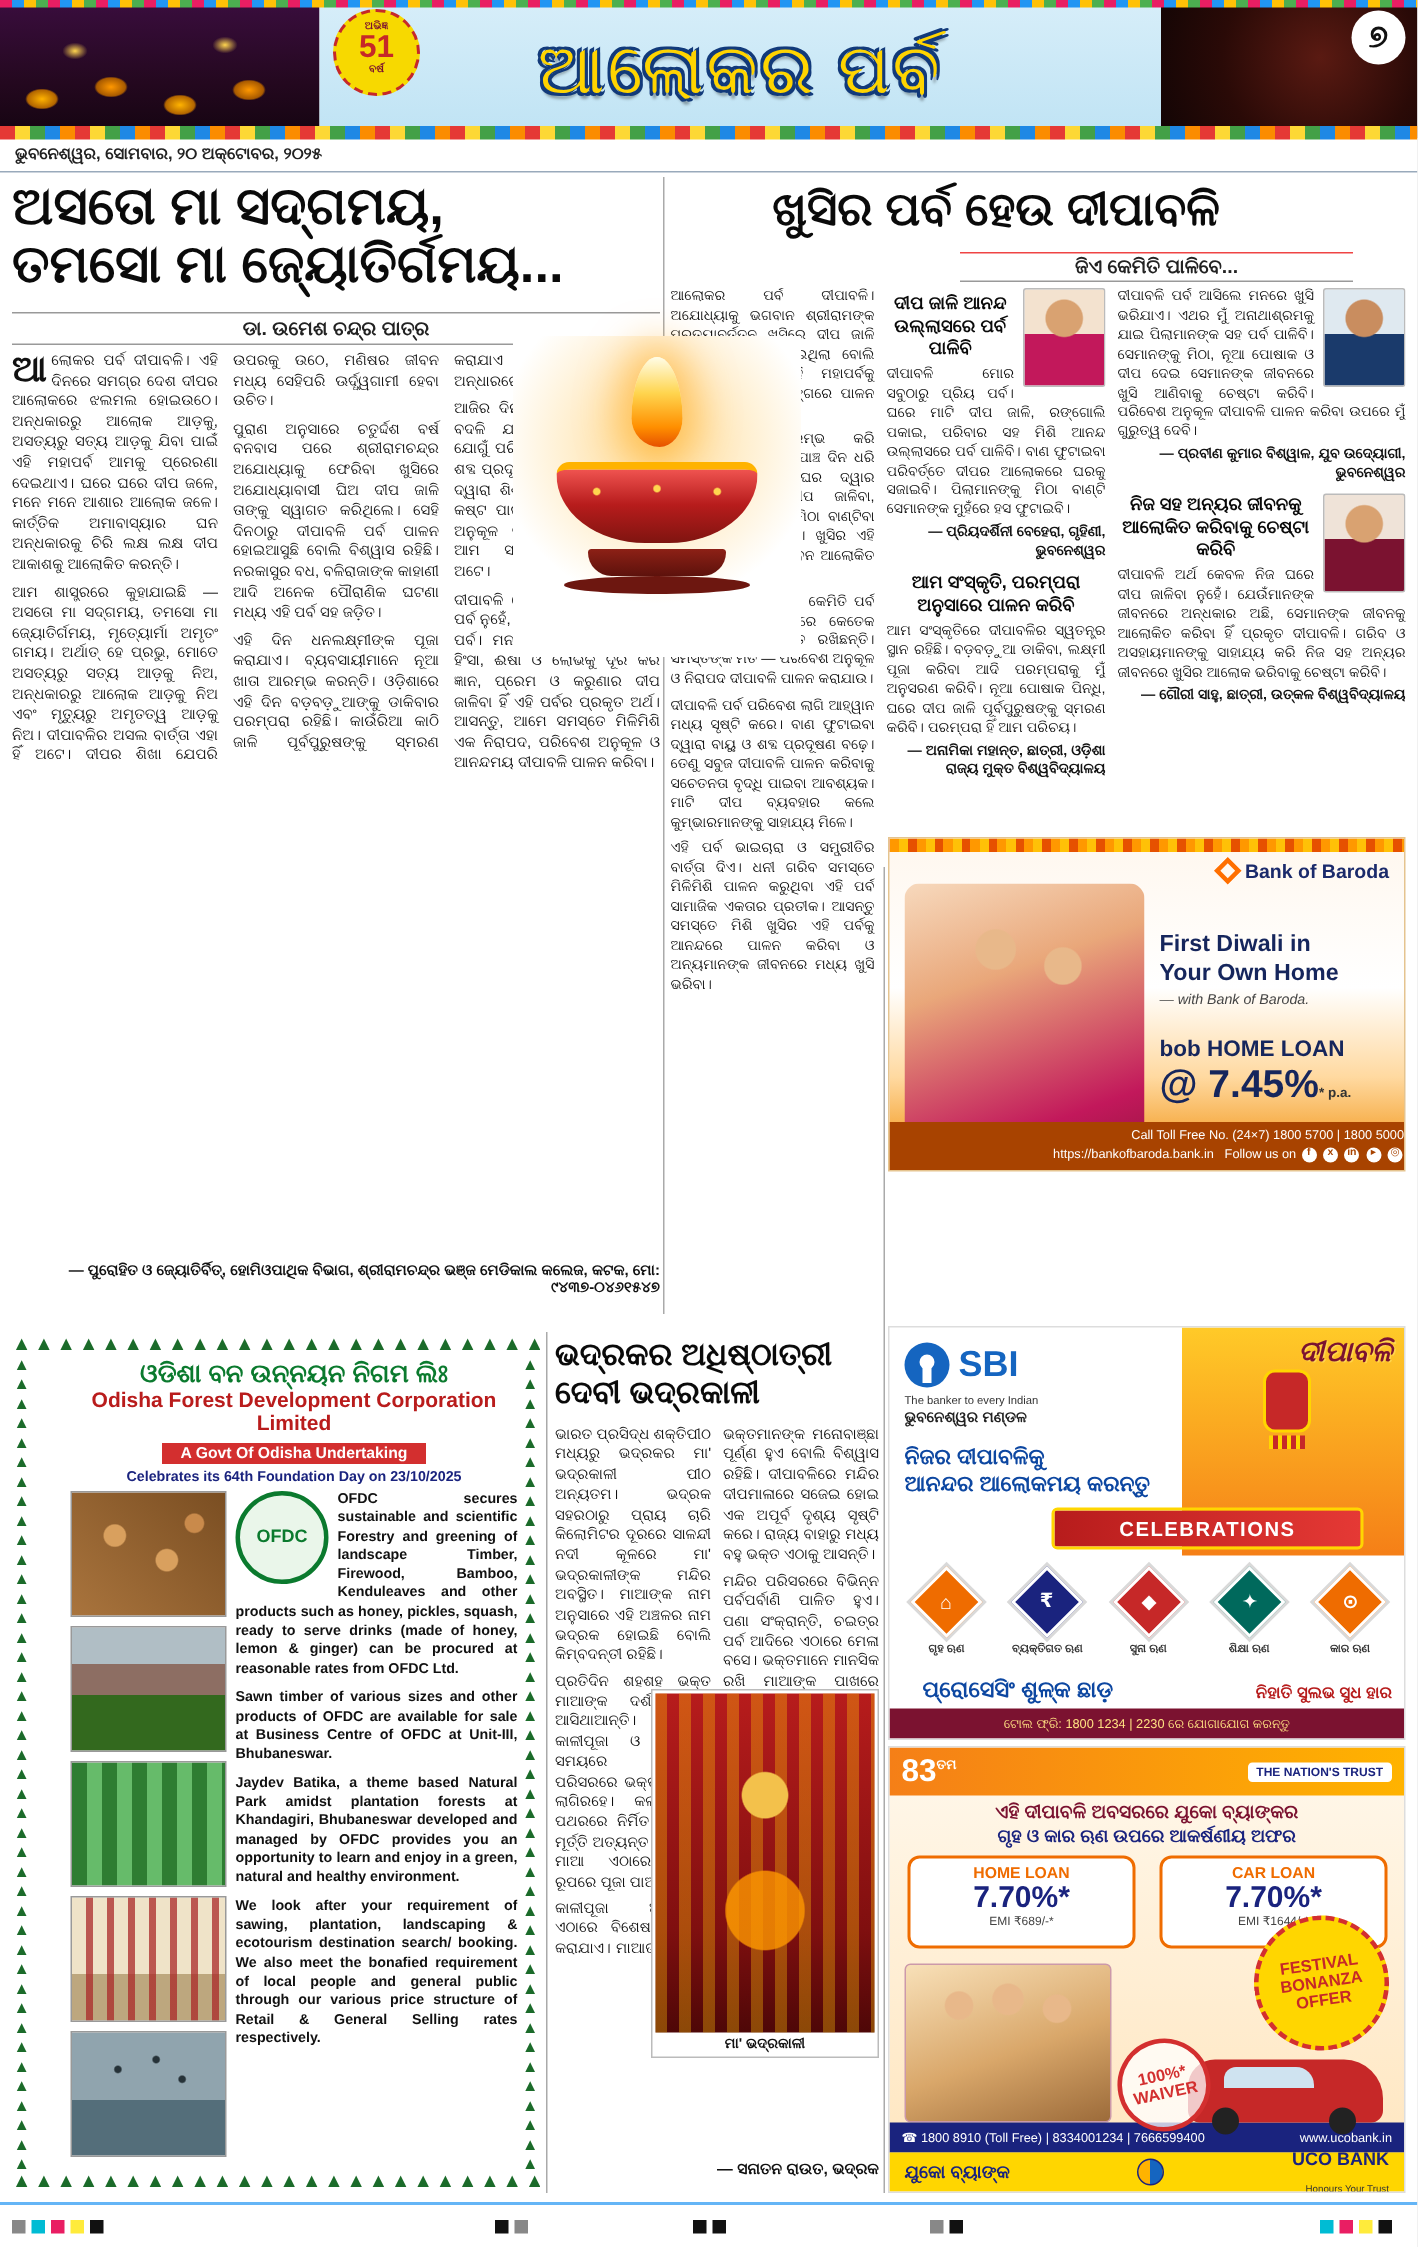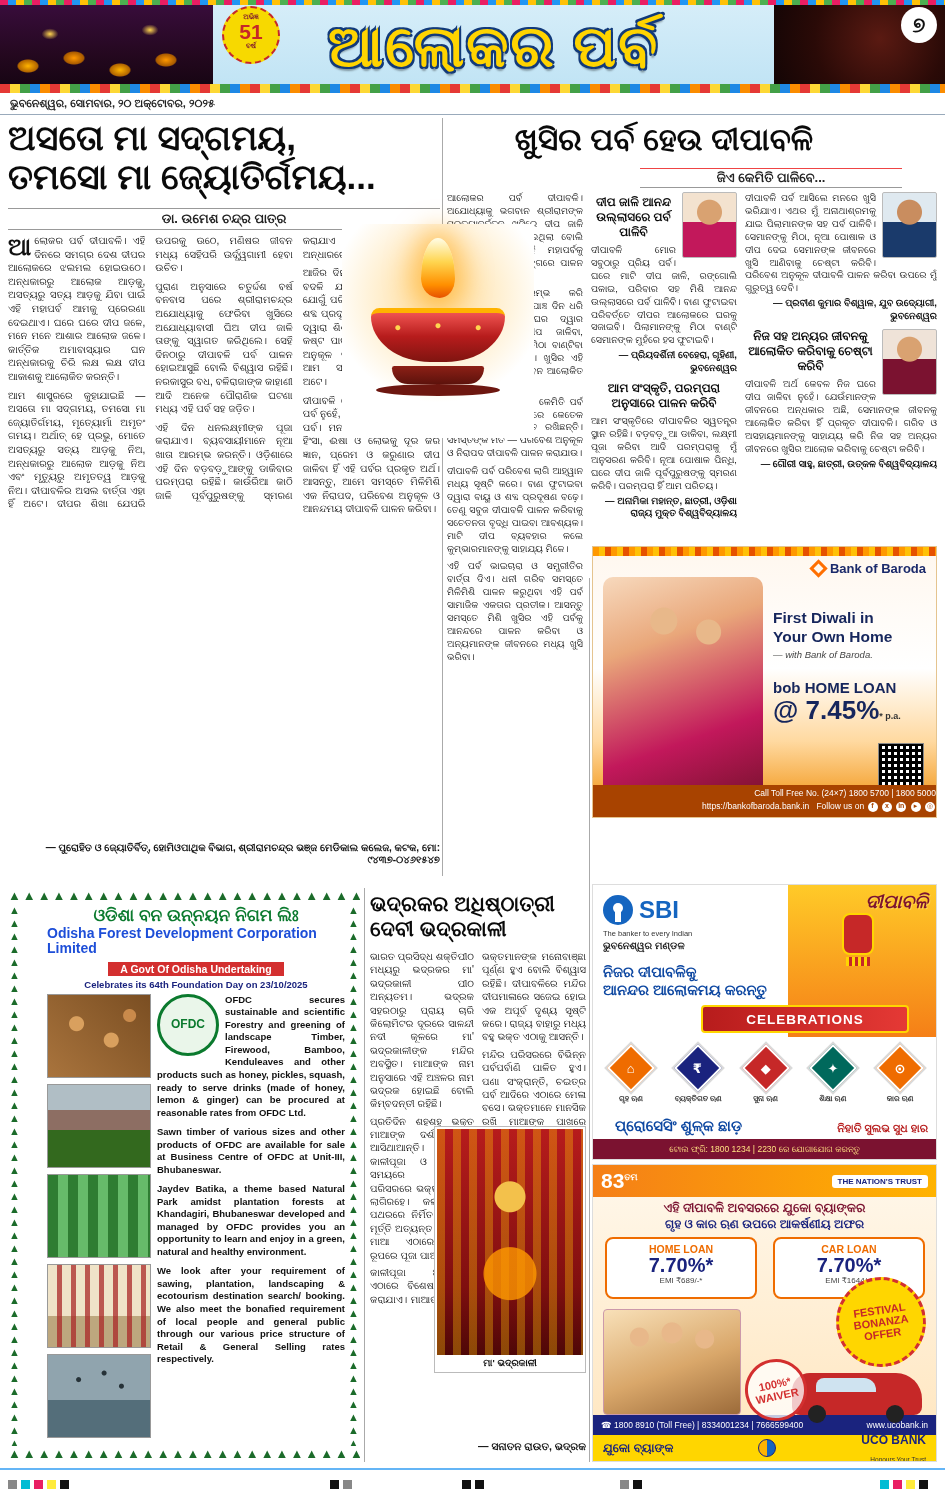--- a/index.html
+++ b/index.html
@@ -14,21 +14,21 @@
     background:
       radial-gradient(16px 10px at 28px 66px,#ffb300,#b26500 60%,rgba(0,0,0,0) 70%),
       radial-gradient(16px 10px at 74px 58px,#ff9800,#a85a00 60%,rgba(0,0,0,0) 70%),
       radial-gradient(16px 10px at 120px 70px,#ffb300,#b26500 60%,rgba(0,0,0,0) 70%),
       radial-gradient(16px 10px at 166px 60px,#ff9800,#a85a00 60%,rgba(0,0,0,0) 70%),
       radial-gradient(12px 8px at 50px 34px,#ffd54f,rgba(0,0,0,0) 70%),
       radial-gradient(12px 8px at 150px 30px,#ffd54f,rgba(0,0,0,0) 70%),
       linear-gradient(180deg,#3a0d3e 0%,#24081f 60%,#140410 100%); }
   .mh-center { position:absolute; left:213px; top:0; width:561px; height:92px;
     background:linear-gradient(180deg,#d7eef9 0%,#bfe3f4 100%); display:flex; align-items:center; justify-content:center; }
-  .mh-title { font-size:57px; font-weight:bold; color:#ffd400; letter-spacing:2px;
+  .mh-title { font-size:46px; font-weight:normal; color:#ffd400; letter-spacing:2px;
     text-shadow:2px 2px 0 #123a7a,-2px 2px 0 #123a7a,2px -2px 0 #123a7a,-2px -2px 0 #123a7a,0 4px 2px rgba(0,0,0,.35); }
   .mh-badge { position:absolute; left:222px; top:6px; width:58px; height:58px; border-radius:50%;
     background:#f7d900; border:2px dashed #c62828; z-index:3; text-align:center; padding-top:5px; }
   .mh-badge .bt { font-size:7px; font-weight:bold; color:#7b1230; }
   .mh-badge .bn { font-size:21px; font-weight:bold; color:#c62828; line-height:1; }
   .mh-right { position:absolute; right:0; top:0; width:171px; height:92px;
     background:radial-gradient(circle at 62% 42%,#5a1a12 0%,#2a0a07 55%,#120505 100%); }
   .page-circle { position:absolute; right:8px; top:7px; width:36px; height:36px; border-radius:50%;
     background:#fff; z-index:4; display:flex; align-items:center; justify-content:center;
     font-size:21px; font-weight:bold; color:#111; }
@@ -81,21 +81,21 @@
   .ra-col .li { margin-bottom:5px; }
   .mini-head { font-size:12px; font-weight:bold; text-align:center; color:#0a0a0a; margin:3px 0 4px; line-height:1.25; }
   .mini-attr { font-size:9.5px; font-weight:bold; text-align:right; margin:2px 0 6px; }
   .portrait { float:right; width:55px; height:66px; margin:0 0 4px 6px; border:1px solid #bbb; border-radius:2px; }
   .p1 { background:radial-gradient(circle at 50% 30%,#d9a271 12px,rgba(0,0,0,0) 13px),linear-gradient(180deg,#f3e2cf 0 46%,#c2185b 46%); }
   .p2 { background:radial-gradient(circle at 50% 30%,#c98d5f 12px,rgba(0,0,0,0) 13px),linear-gradient(180deg,#dfe9f0 0 46%,#1a3a6b 46%); }
   .p3 { background:radial-gradient(circle at 50% 30%,#d9a271 12px,rgba(0,0,0,0) 13px),linear-gradient(180deg,#efe3d8 0 46%,#7b1230 46%); }
   .jtext { text-align:justify; }
 
   
-  .bob { position:absolute; left:592px; top:546px; width:345px; height:272px; border:1px solid #e5c48f;
+  .bob { position:absolute; left:592px; top:558px; width:345px; height:223px; border:1px solid #e5c48f;
     background:linear-gradient(180deg,#fff7ee 0%,#ffffff 45%,#ffd9a0 72%,#ef8a00 100%); overflow:hidden; }
   .bob-garland { position:absolute; top:0; left:0; right:0; height:9px;
     background:repeating-linear-gradient(90deg,#ff9800 0 6px,#ffc107 6px 12px,#e65100 12px 18px); }
   .bob-logo { position:absolute; right:10px; top:14px; display:flex; align-items:center; gap:5px; }
   .bob-mark { width:13px; height:13px; border:3px solid #ff6f00; transform:rotate(45deg); }
   .bob-logo-text { font-size:13px; font-weight:bold; color:#1b2a6b; }
   .bob-photo { position:absolute; left:10px; top:30px; width:160px; height:220px; border-radius:10px;
     background:
       radial-gradient(circle at 38% 20%,#e8b88a 13px,rgba(0,0,0,0) 14px),
       radial-gradient(circle at 66% 25%,#e8b88a 12px,rgba(0,0,0,0) 13px),
@@ -122,21 +122,21 @@
   
   .ofdc { position:absolute; left:8px; top:888px; width:352px; height:574px; background:#fff; }
   .tb-top,.tb-bottom { position:absolute; left:0; right:0; height:16px; color:#1b6b2a; font-size:13px;
     letter-spacing:2px; overflow:hidden; text-align:center; line-height:16px; }
   .tb-top { top:0; } .tb-bottom { bottom:0; }
   .tb-left,.tb-right { position:absolute; top:16px; bottom:16px; width:13px; color:#1b6b2a; font-size:11px;
     line-height:13px; overflow:hidden; word-break:break-all; text-align:center; }
   .tb-left { left:0; } .tb-right { right:0; }
   .ofdc-in { position:absolute; left:15px; right:15px; top:16px; bottom:16px; overflow:hidden;padding-left:24px; }
   .ofdc-title { text-align:center; font-size:17px; font-weight:bold; color:#0b7a2e; margin-top:2px; }
-  .ofdc-title-en { text-align:left; font-size:14px; font-weight:bold; color:#1d4ed8; line-height:1.1; }
+  .ofdc-title-en { text-align:center; font-size:14px; font-weight:bold; color:#b91c1c; line-height:1.1; }
   .ofdc-govt-wrap { text-align:center; margin:2px 0; }
   .ofdc-govt { display:inline-block; background:#d32f2f; color:#fff; font-size:10.5px; font-weight:bold; padding:1px 12px; }
   .ofdc-found { text-align:center; font-size:9.5px; font-weight:bold; color:#1a237e; margin-bottom:4px; }
   .ofdc-main { display:flex; gap:6px; }
   .ofdc-photos { width:104px; flex:none; }
   .ofdc-photos .ph { width:104px; height:84px; margin-bottom:6px; border:1px solid #999; }
   .ph-logs { background:radial-gradient(circle at 28% 35%,#d9a05e 7px,rgba(0,0,0,0) 8px),
              radial-gradient(circle at 62% 55%,#d9a05e 7px,rgba(0,0,0,0) 8px),
              radial-gradient(circle at 80% 25%,#c98a4b 6px,rgba(0,0,0,0) 7px),
              linear-gradient(45deg,#a9743d,#7a4e22); }

